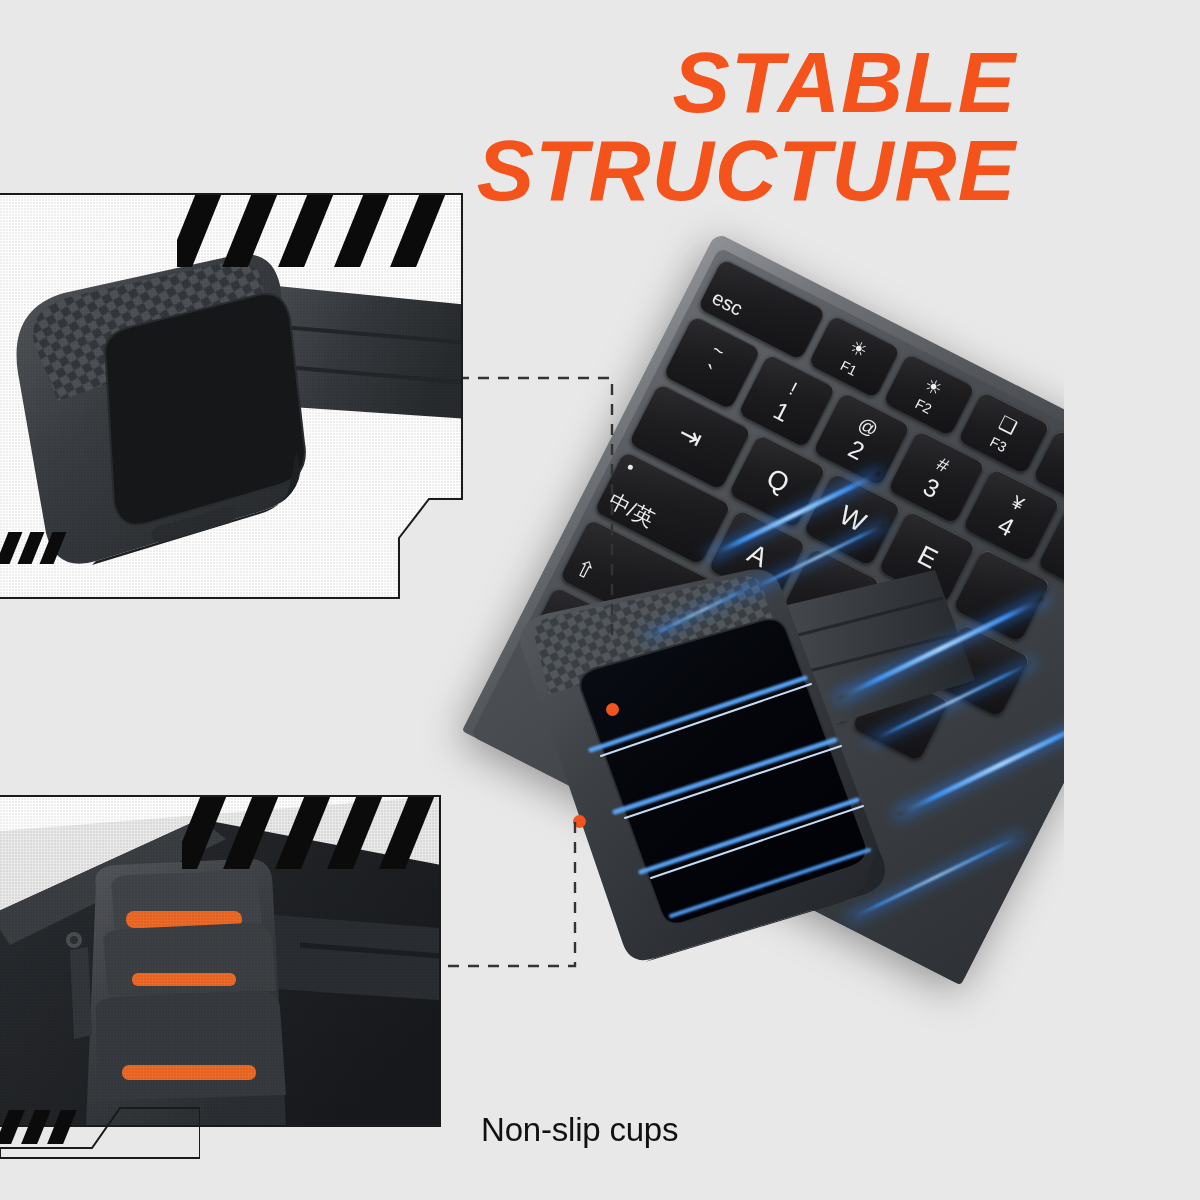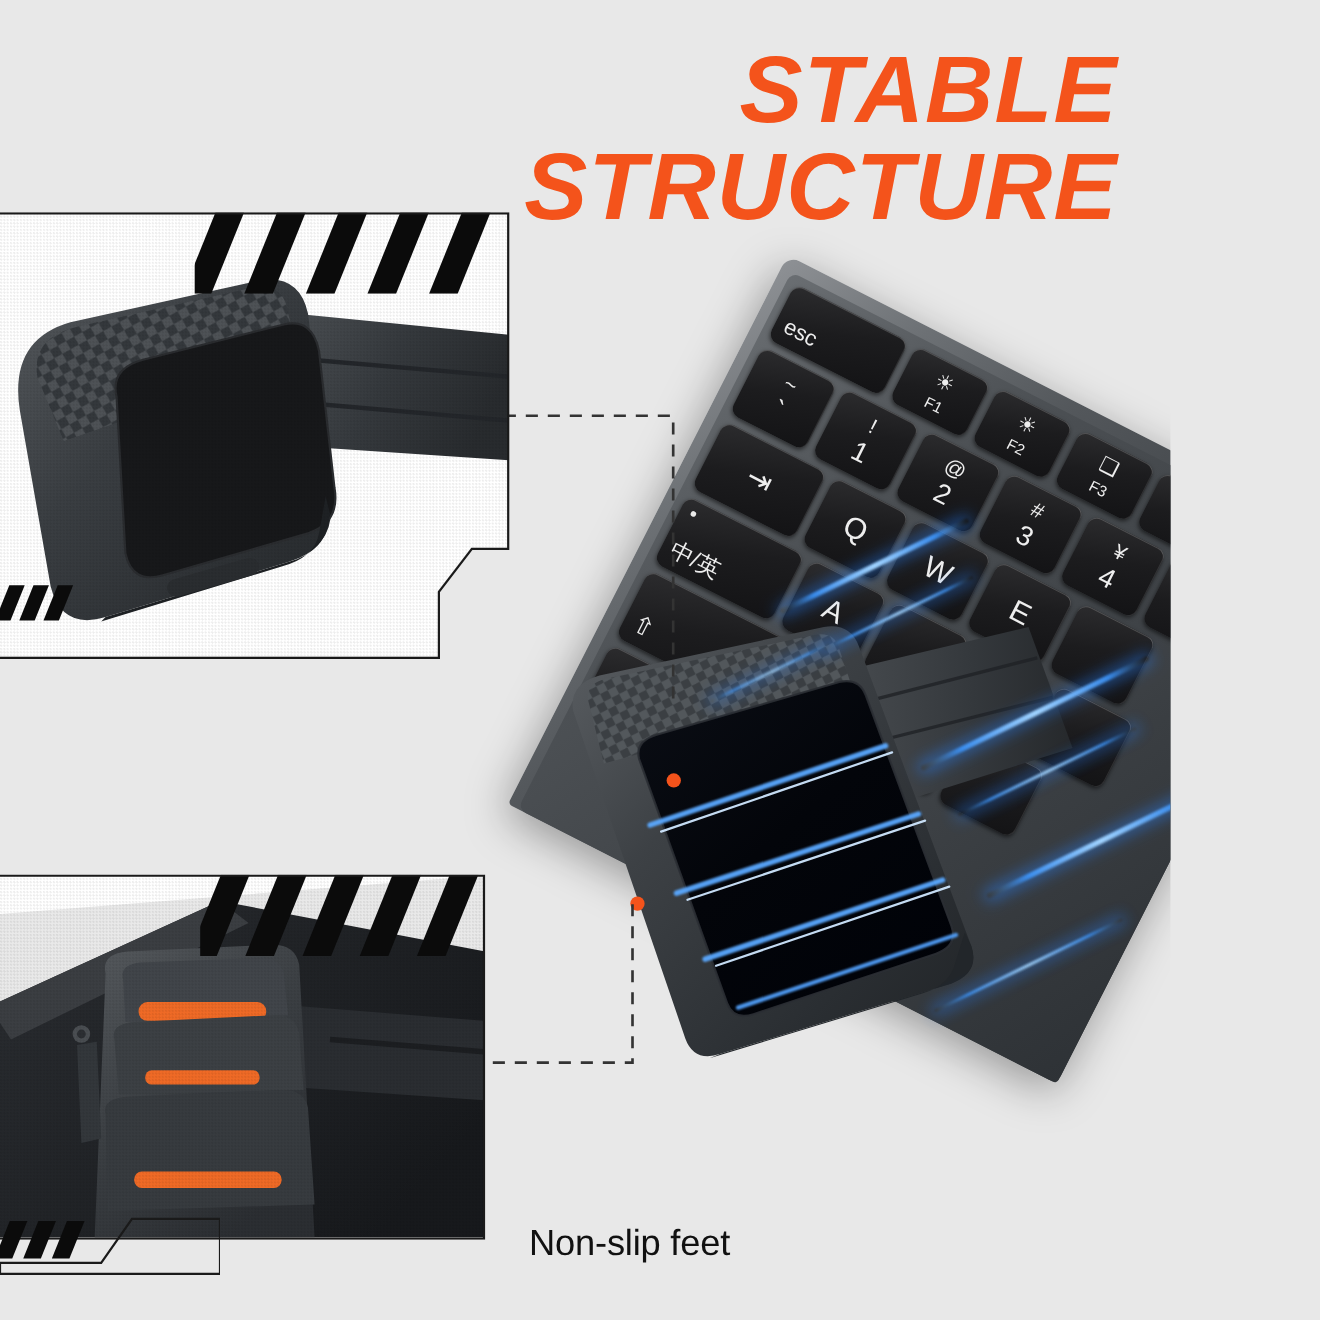--- a/index.html
+++ b/index.html
@@ -425,15 +425,15 @@
   <div class="stripes" style="left:0px;top:1110px;width:80px;height:34px;overflow:visible;">
     <div class="bar" style="left:2px;top:0;width:16px;height:34px;"></div>
     <div class="bar" style="left:28px;top:0;width:16px;height:34px;"></div>
     <div class="bar" style="left:54px;top:0;width:16px;height:34px;"></div>
   </div>
 
   <svg class="outline" style="left:0px;top:1100px;width:200px;height:60px;">
     <polygon points="0,48 92,48 120,8 200,8 200,58 0,58" fill="none" stroke="#1a1a1a" stroke-width="2"></polygon>
   </svg>
 
-  <div class="caption" id="cap-bot">Non-slip feet</div>
+  <div class="caption" id="cap-bot">Non-slip cups</div>
 
 </div>
 
 </body></html>

